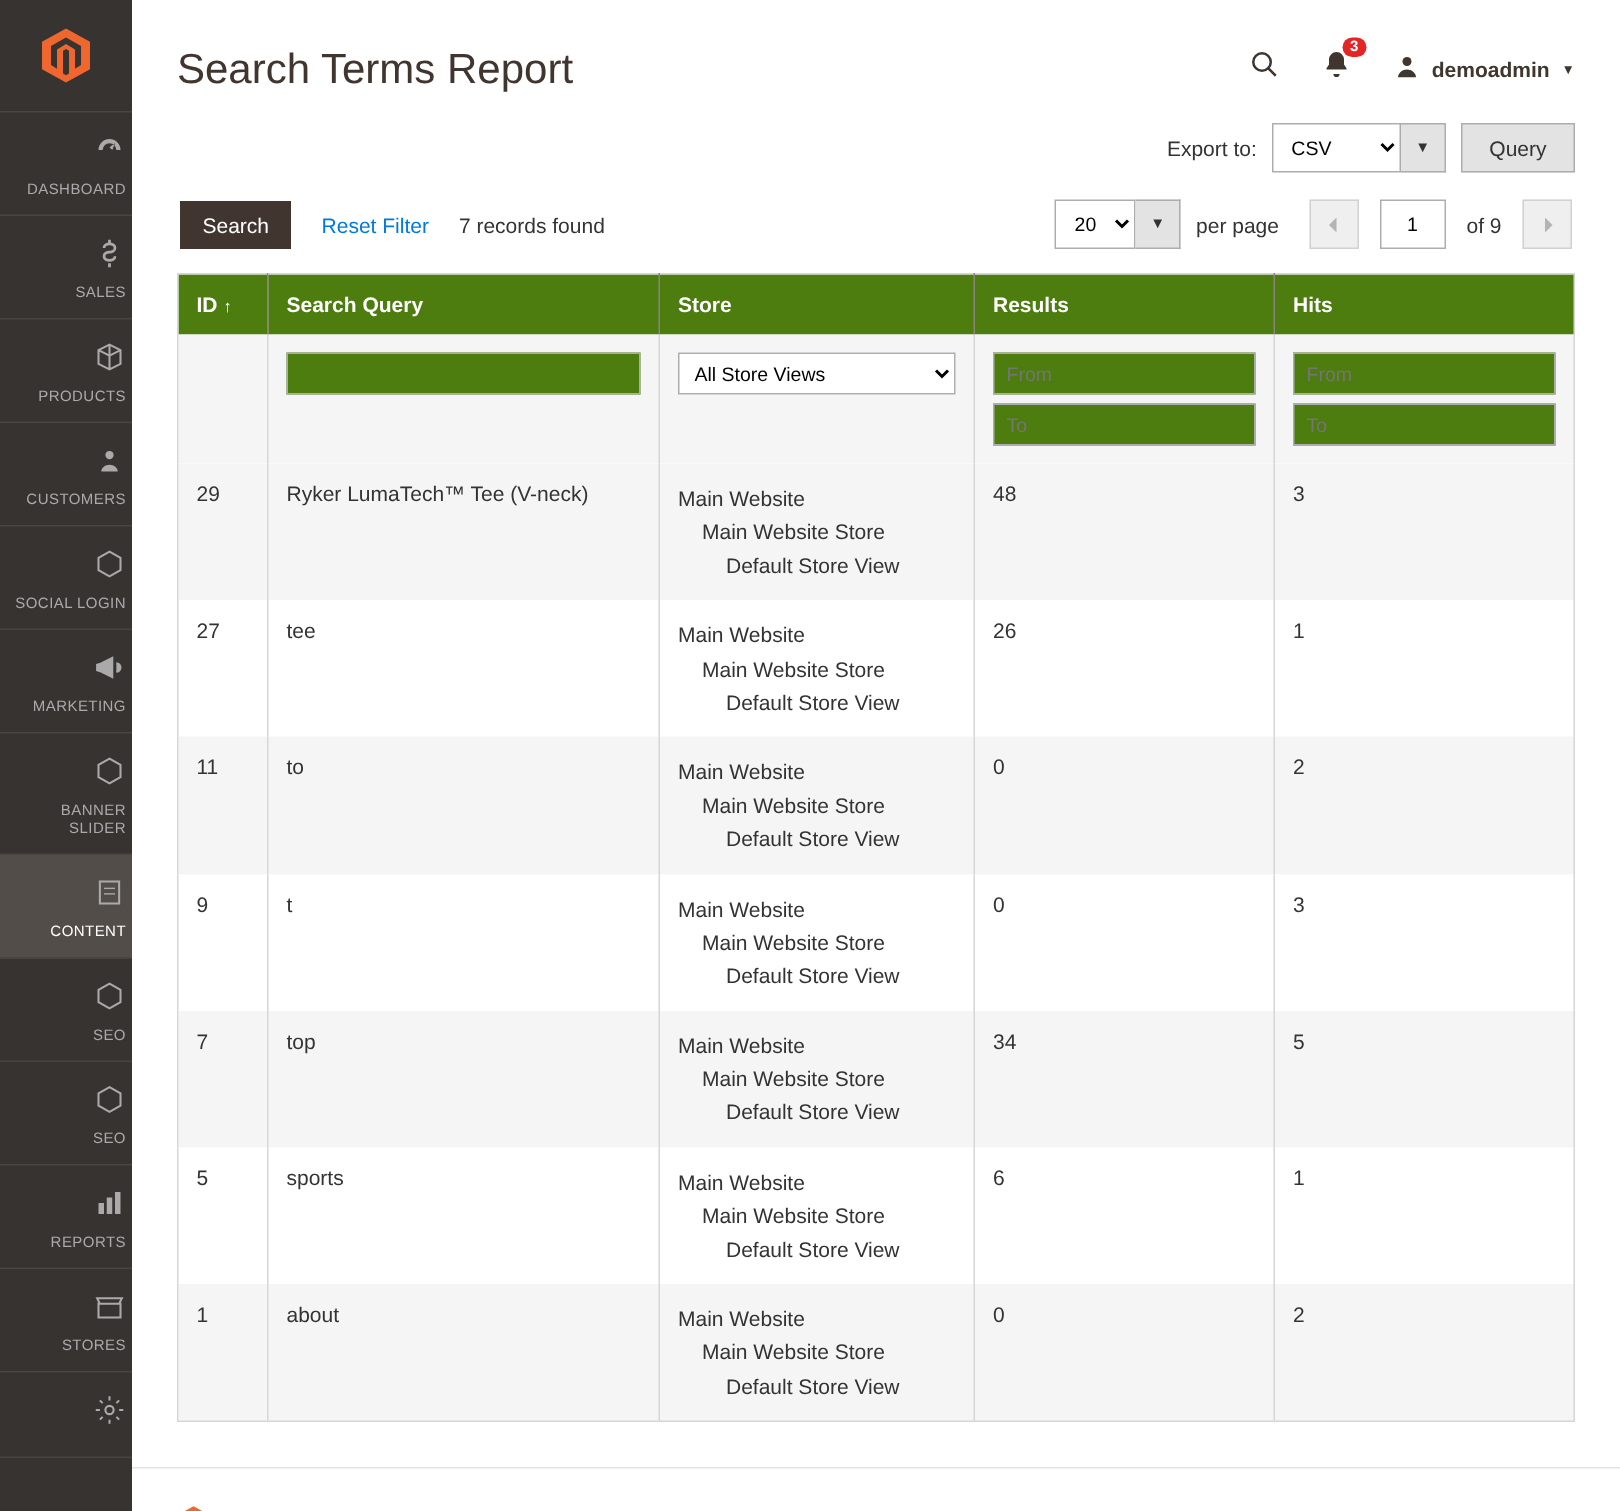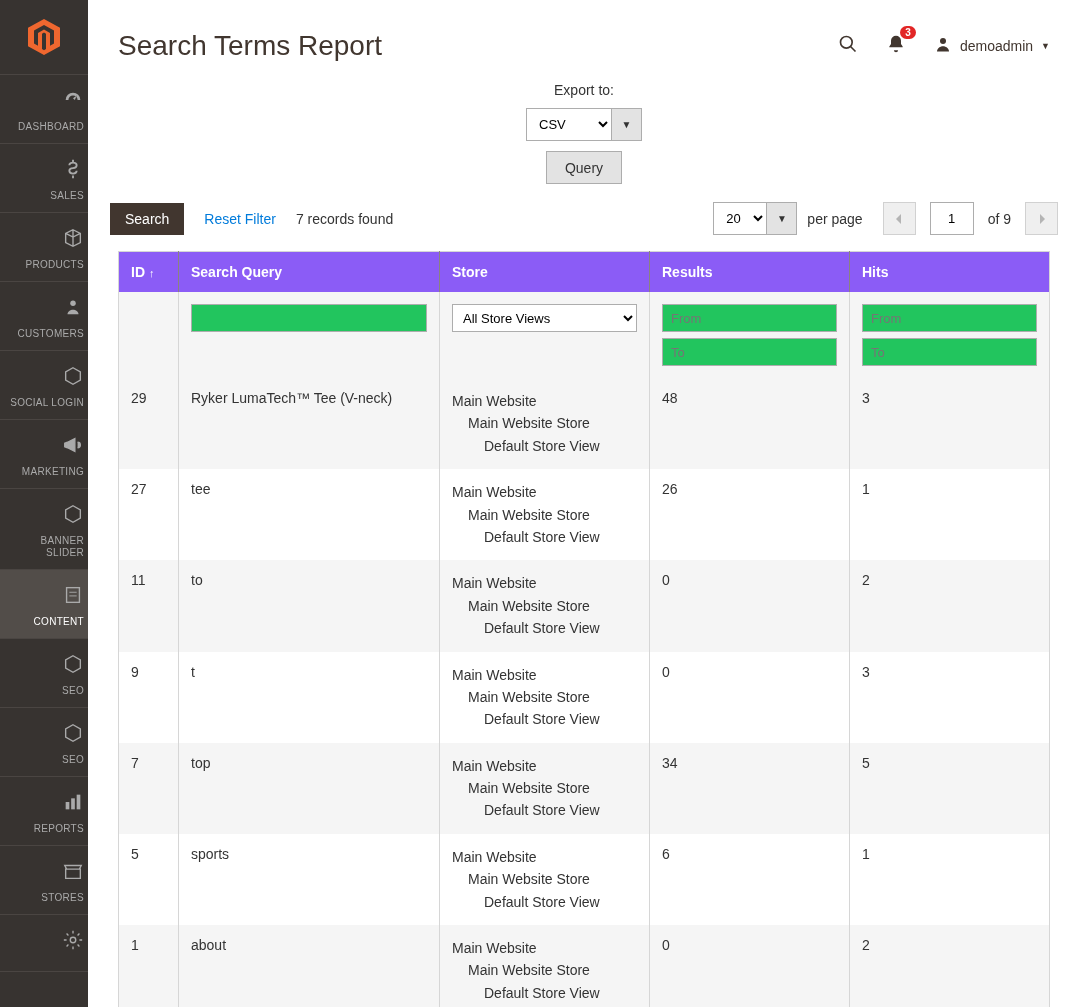--- a/index.html
+++ b/index.html
@@ -16,53 +16,53 @@
 .menu-item.active { background: #524d49; }
 .menu-item.active .icon, .menu-item.active .label { color: #fff; }
 
 
 .main { margin-left: 88px; min-height: 100vh; display: flex; flex-direction: column; }
 .header { padding: 30px 30px 20px; display: flex; align-items: center; justify-content: space-between; }
 .header h1 { font-size: 28px; font-weight: 400; color: #41362f; }
 .header-actions { display: flex; align-items: center; gap: 28px; }
 .header-icon { font-size: 20px; color: #41362f; cursor: pointer; position: relative; }
 .badge { position: absolute; top: -8px; right: -10px; background: #e22626; color: #fff; font-size: 10px; border-radius: 9px; padding: 1px 5px; font-weight: 600; }
-.user-box { display: flex; align-items: center; gap: 8px; cursor: pointer; }
+.user-box { display: flex; align-items: center; gap: 8px; cursor: pointer; font-weight: bold; }
 .user-box .usericon { font-size: 18px; color: #41362f; }
 .user-box .username { font-size: 14px; color: #41362f; }
 .user-box .caret { font-size: 9px; color: #41362f; }
 
-.export-bar { padding: 0 30px 18px; display: flex; justify-content: flex-end; align-items: center; gap: 10px; flex-direction: column; }
+.export-bar { padding: 0 30px 18px; display: flex; justify-content: flex-end; align-items: center; gap: 10px; }
 .export-bar label { font-size: 14px; }
 .select-wrap { display: inline-flex; }
 .select-wrap select { height: 33px; padding: 0 8px; border: 1px solid #adadad; font-size: 13px; min-width: 86px; background: #fff; }
 .select-wrap .sel-btn { width: 30px; height: 33px; background: #e3e3e3; border: 1px solid #adadad; border-left: none; display: flex; align-items: center; justify-content: center; font-size: 10px; color: #333; }
 .btn-export { height: 33px; padding: 0 18px; background: #e3e3e3; border: 1px solid #adadad; color: #333; font-size: 14px; cursor: pointer; }
 
-.toolbar { padding: 0 22px 16px; display: flex; align-items: center; gap: 20px; flex-wrap: wrap; }
+.toolbar { padding: 0 32px 16px; display: flex; align-items: center; gap: 20px; flex-wrap: wrap; }
 .btn-search { background: #41362f; color: #fff; border: none; padding: 8px 15px; font-size: 14px; cursor: pointer; }
 .link-reset { color: #007bdb; text-decoration: none; cursor: pointer; font-size: 14px; }
 .records { font-size: 14px; }
 .spacer { flex: 1; }
 .perpage { display: flex; align-items: center; gap: 10px; }
 .perpage .select-wrap select { min-width: 54px; }
 .pager { display: flex; align-items: center; gap: 14px; }
 .pg-btn { width: 33px; height: 33px; background: #e3e3e3; border: 1px solid #adadad; display: flex; align-items: center; justify-content: center; cursor: pointer; color: #777; }
 .pg-btn.disabled { opacity: 0.55; cursor: default; }
 .pg-input { width: 44px; height: 33px; border: 1px solid #adadad; text-align: center; font-size: 13px; }
 
 
 .table-wrap { padding: 0 30px 30px; flex: 1; }
 table { width: 100%; border-collapse: collapse; border: 1px solid #d6d6d6; }
-thead th { background: #8b5cf6; color: #fff; font-weight: 600; font-size: 14px; text-align: left; padding: 12px 12px; border-right: 1px solid #8a837f; }
+thead th { background: #4d7c0f; color: #fff; font-weight: 600; font-size: 14px; text-align: left; padding: 12px 12px; border-right: 1px solid #8a837f; }
 thead th:last-child { border-right: none; }
 thead th .sort { font-size: 11px; margin-left: 4px; }
 tr.filter-row td { background: #f5f5f5; padding: 12px 12px; border-right: 1px solid #d6d6d6; vertical-align: top; }
 tr.filter-row td:last-child { border-right: none; }
-.filter-input { width: 100%; height: 28px; padding: 0 8px; border: 1px solid #adadad; font-size: 13px; margin-bottom: 6px; background: #22c55e; }
+.filter-input { width: 100%; height: 28px; padding: 0 8px; border: 1px solid #adadad; font-size: 13px; margin-bottom: 6px; background: #4d7c0f; }
 .filter-input:last-child { margin-bottom: 0; }
 .filter-select { width: 100%; height: 28px; border: 1px solid #adadad; padding: 0 6px; font-size: 13px; background: #fff; }
 tbody tr td { padding: 12px 12px; font-size: 14px; vertical-align: top; border-right: 1px solid #d6d6d6; color: #333; }
 tbody tr td:last-child { border-right: none; }
 tbody tr:nth-child(even) td { background: #f5f5f5; }
 .store-tree { line-height: 1.6; }
 .store-tree .l2 { padding-left: 16px; }
 .store-tree .l3 { padding-left: 32px; }
 
 

